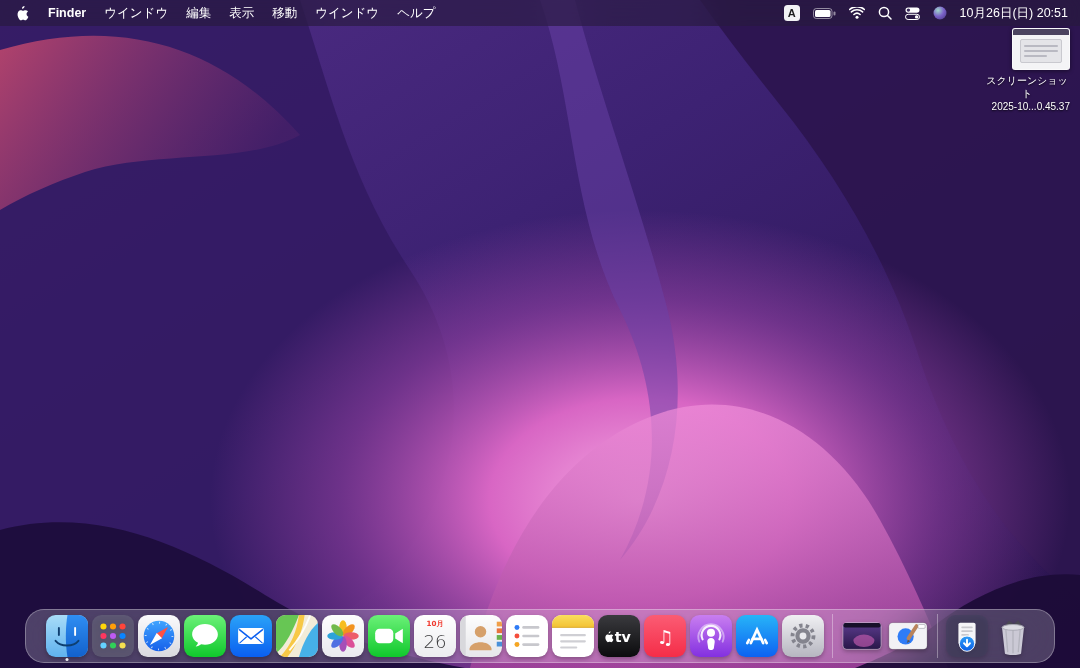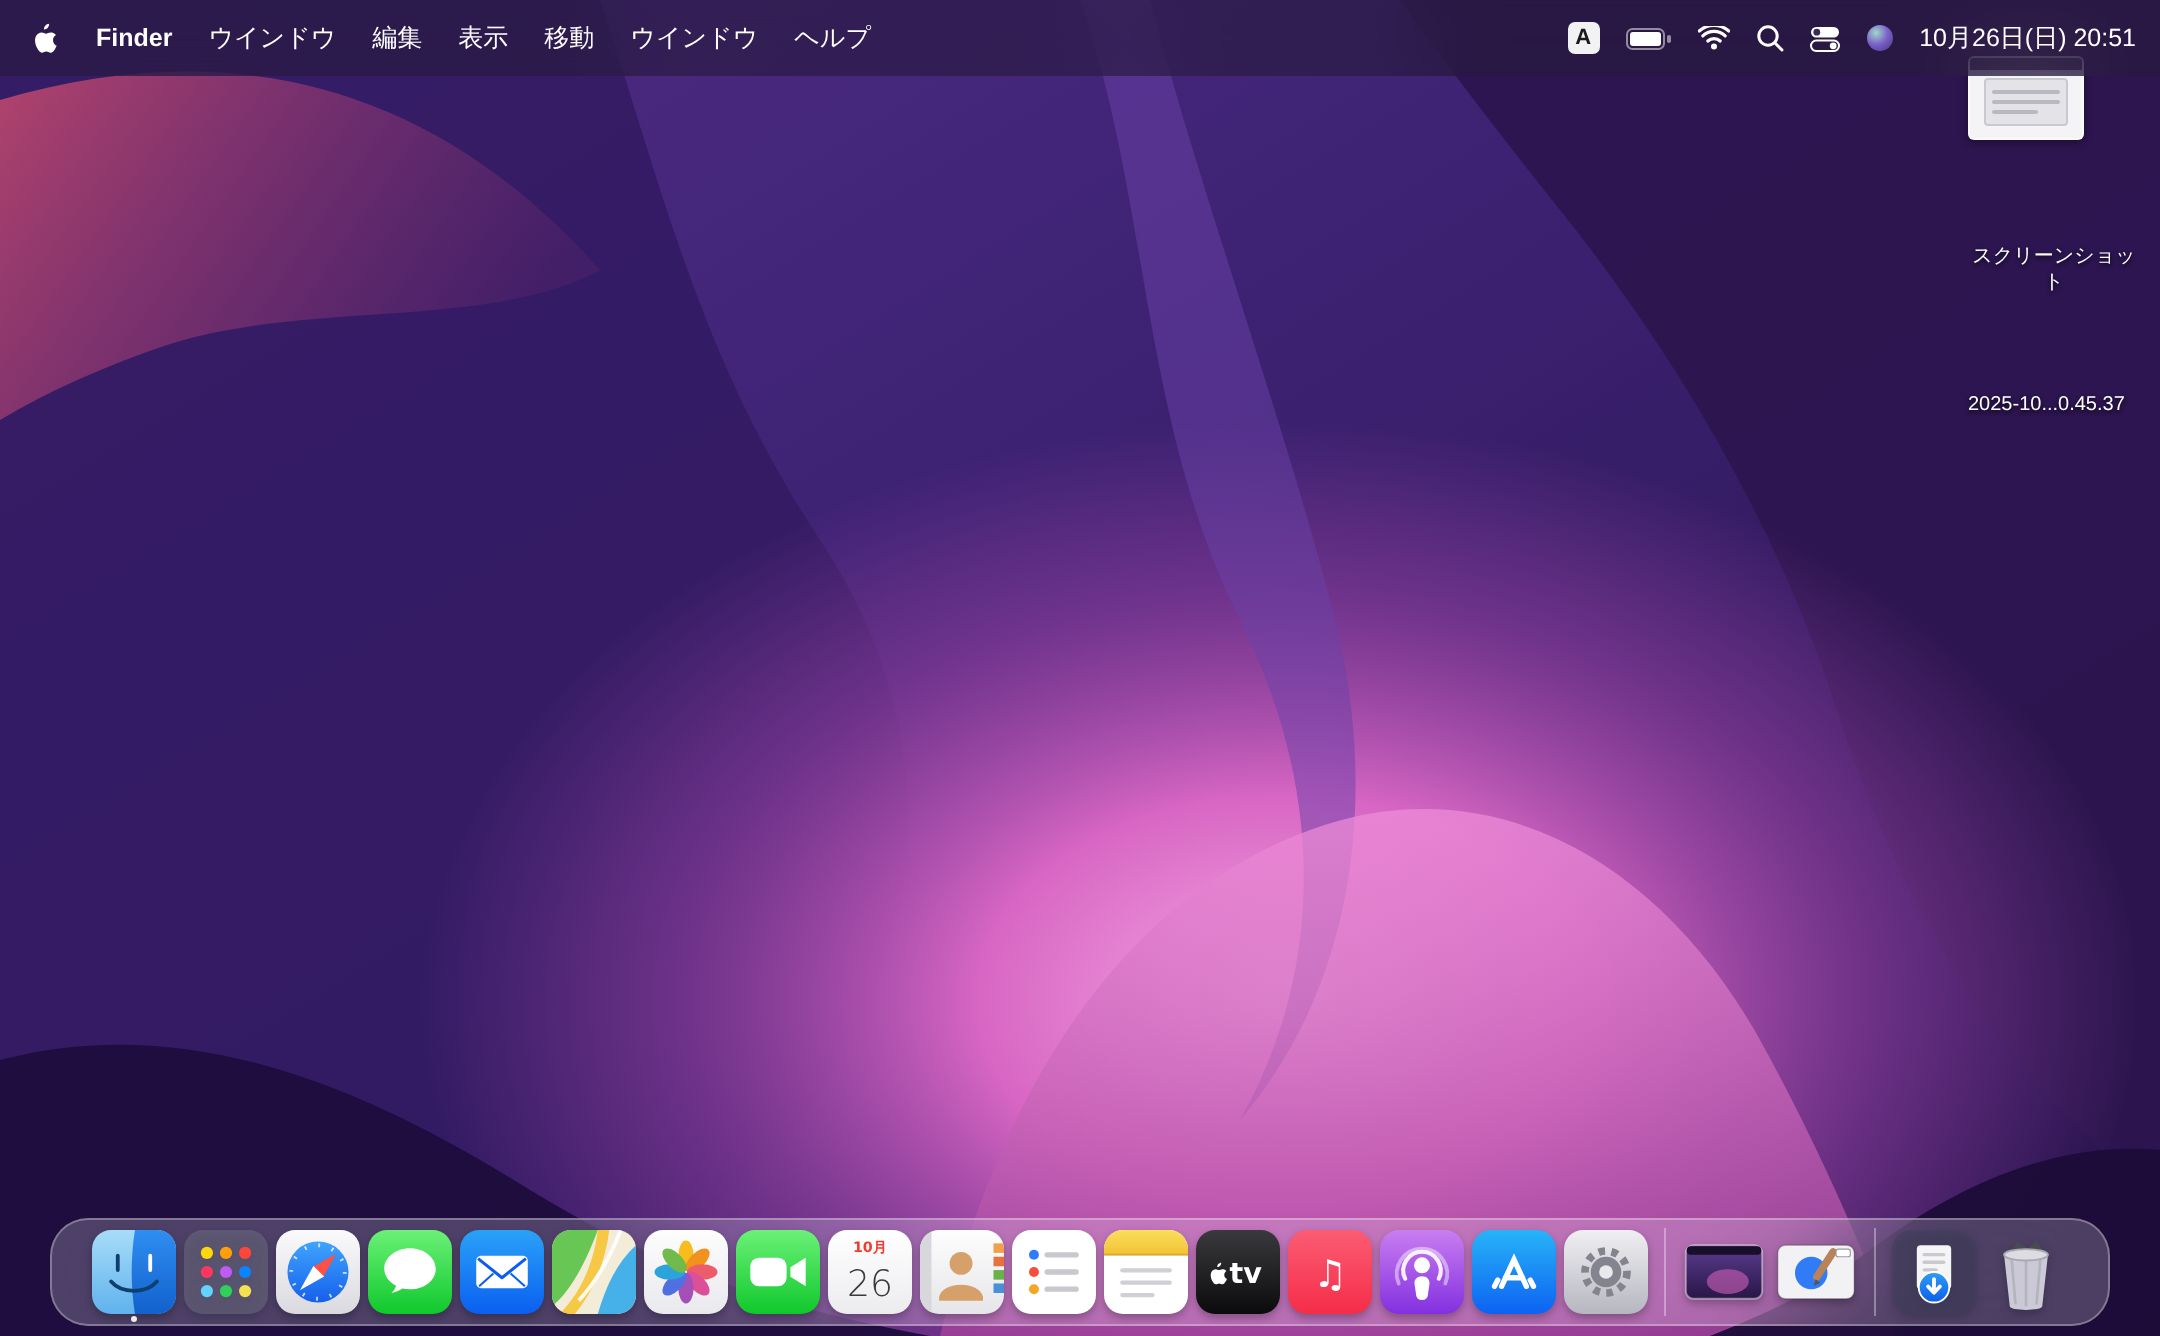--- a/index.html
+++ b/index.html
@@ -6,41 +6,41 @@
   body{
     width:1080px;height:668px;overflow:hidden;position:relative;
     font-family:"Liberation Sans","DejaVu Sans",sans-serif;
     background:#2a1650;
   }
   
   .desktop{position:absolute;inset:0;}
   .waves{position:absolute;inset:0;width:1080px;height:668px;display:block;}
   
   .menubar{
-    position:absolute;top:0;left:0;right:0;height:38px;z-index:40;
+    position:absolute;top:0;left:0;right:0;height:26px;z-index:40;
     display:flex;align-items:center;justify-content:space-between;
     padding:0 12px;box-sizing:border-box;
     background:rgba(38,26,60,0.62);backdrop-filter:blur(18px);
     color:#fff;font-size:12.5px;
   }
   .menu-left{display:flex;align-items:center;}
   .menu-item{padding:0 9px;white-space:nowrap;cursor:default;}
   .menu-item.apple{padding:0 10px 0 4px;display:flex;align-items:center;}
   .menu-item.bold{font-weight:700;}
   .status-right{display:flex;align-items:center;gap:13px;}
   .input-badge{
     width:16px;height:16px;border-radius:3.5px;background:#f2f2f5;color:#1a1a1c;
     font-size:11px;font-weight:700;display:flex;align-items:center;justify-content:center;
   }
   .status-icon{display:flex;align-items:center;}
   .clock{white-space:nowrap;font-size:12.5px;}
   
   .desktop-file{
     position:absolute;top:28px;right:10px;width:86px;z-index:20;
-    display:flex;flex-direction:column;align-items:flex-start;cursor:default;gap:48px;
+    display:flex;flex-direction:column;align-items:flex-end;cursor:default;
   }
   .file-thumb{
     width:56px;height:40px;background:#f4f4f6;border-radius:3px;position:relative;overflow:hidden;
     box-shadow:0 1px 4px rgba(0,0,0,0.45);border:1px solid rgba(255,255,255,0.55);
   }
   .file-thumb .tb-bar{position:absolute;top:0;left:0;right:0;height:6px;background:#4c4460;}
   .file-thumb .tb-win{position:absolute;top:10px;left:7px;right:7px;bottom:6px;background:#e4e4e8;border-radius:2px;border:1px solid #c9c9cf;}
   .file-thumb .tb-line{position:absolute;left:11px;right:11px;height:2px;background:#b9b9c2;border-radius:1px;}
   .file-label{
     margin-top:4px;font-size:10px;line-height:1.3;color:#fff;text-align:center;font-weight:500;

